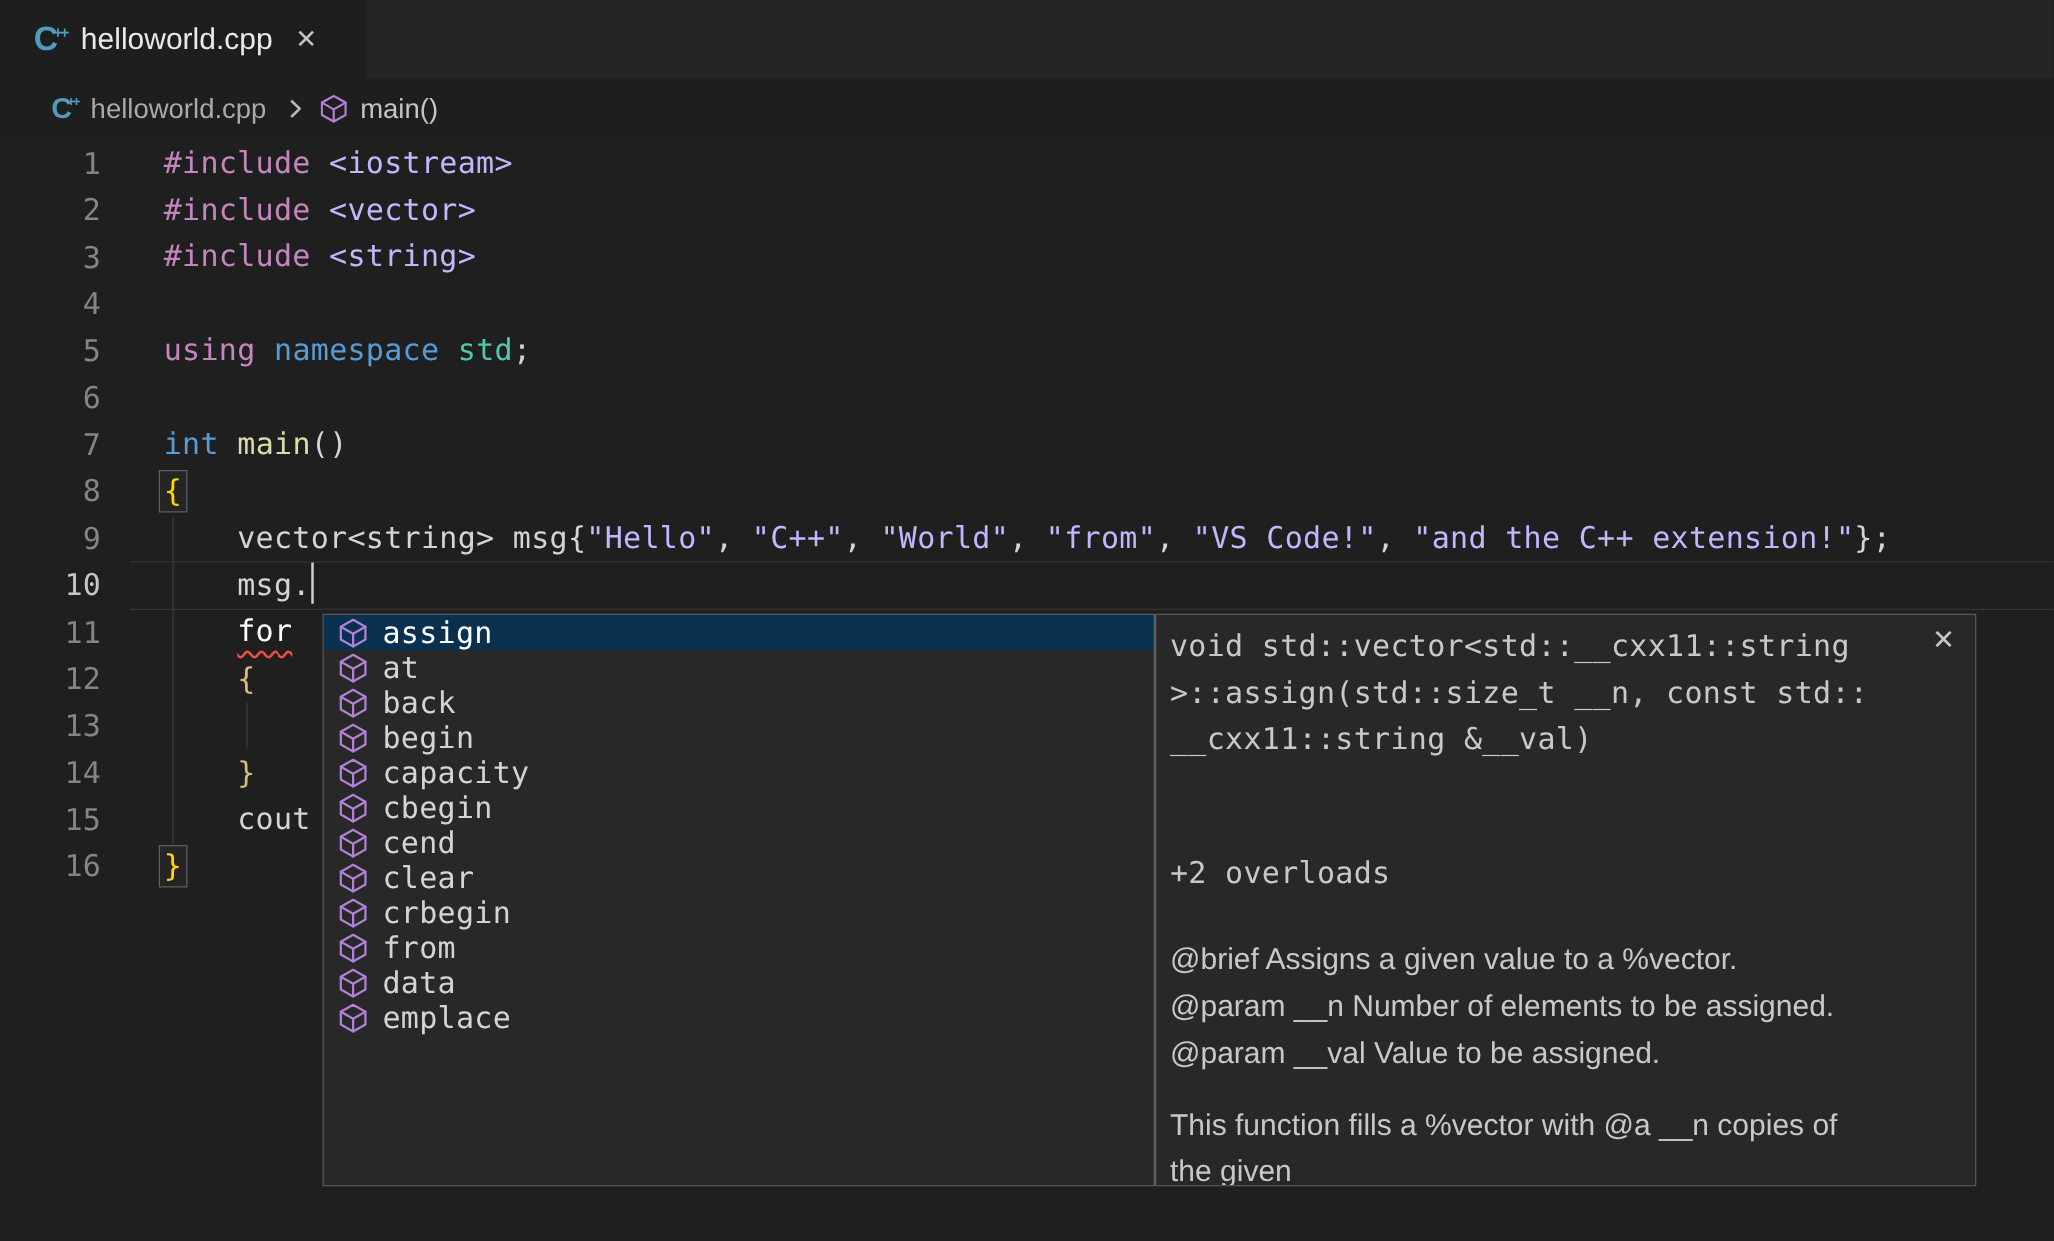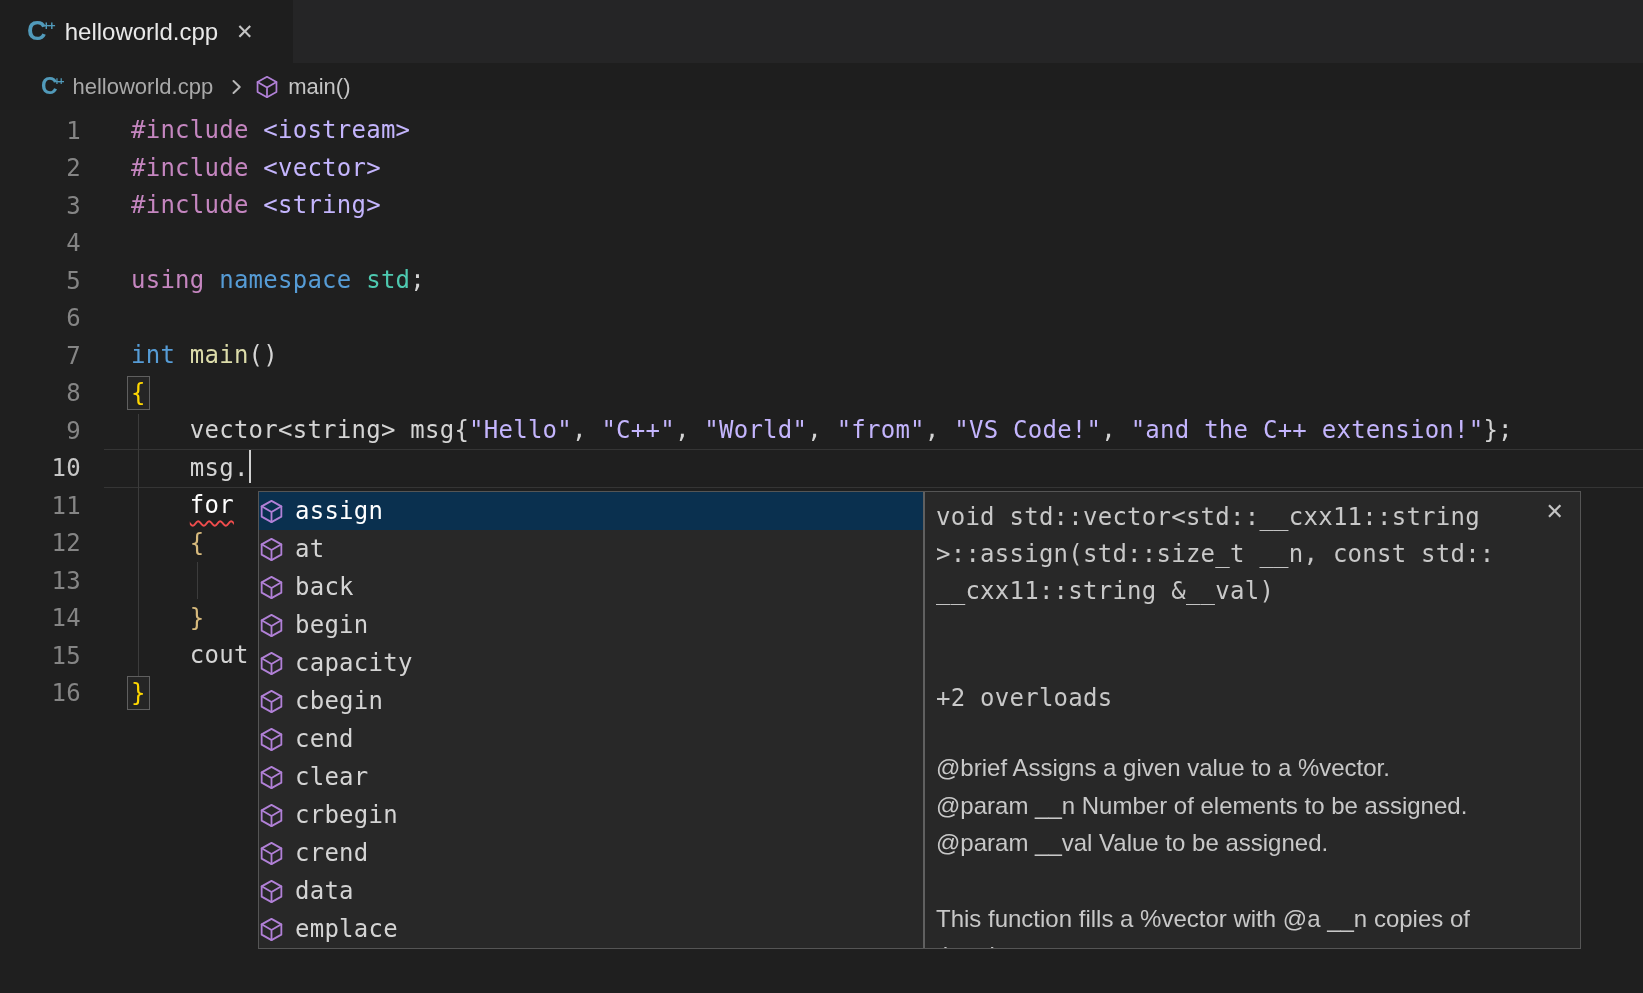--- a/index.html
+++ b/index.html
@@ -54,33 +54,33 @@
   .c-err{color:#ffffff;text-decoration:underline wavy #f14c4c 2px;text-underline-offset:7px;}
   .bracket-box{display:inline-block;color:#ffd700;border:1px solid #5f5f5f;background:rgba(120,120,120,.08);
                padding:0 3px;margin-left:-4px;height:34px;line-height:32px;box-sizing:border-box;}
   .caret{display:inline-block;width:2.5px;height:33px;background:#d0d0d0;vertical-align:middle;
          transform:translateY(-2px);}
 
   
   .suggest{position:absolute;left:258px;top:491px;width:1323px;height:458px;background:#282828;
            border:1px solid #555555;box-sizing:border-box;display:flex;}
   .s-list{width:664px;flex:none;overflow:hidden;}
-  .s-item{height:38px;display:flex;align-items:center;gap:11px;cursor:pointer;text-align:right;}
+  .s-item{height:28px;display:flex;align-items:center;padding-left:11px;gap:11px;cursor:pointer;text-align:right;}
   .s-item.selected{background:#0a304f;}
   .s-item .cube{width:25px;height:25px;flex:none;}
   .s-label{color:#d4d4d4;font:24px "DejaVu Sans Mono",monospace;letter-spacing:.25px;}
   .selected .s-label{color:#ffffff;}
 
   .s-docs{flex:1;border-left:2px solid #606060;position:relative;box-sizing:border-box;
           padding:7px 40px 0 11px;overflow:hidden;color:#c8c8c8;}
   .docs-close{position:absolute;right:16px;top:9px;font-size:22px;color:#c5c5c5;line-height:1;cursor:pointer;}
   .sig-line,.overloads{font:24px/37px "DejaVu Sans Mono",monospace;letter-spacing:.25px;white-space:pre;}
   .overloads{margin-top:70px;}
   .doc-meta{margin-top:32px;}
-  .doc-body{margin-top:38px;}
+  .doc-body{margin-top:20px;}
   .doc-line{font-size:24px;line-height:37.5px;white-space:nowrap;font-family:"Liberation Sans",sans-serif;}
 </style>
 </head>
 <body>
 
 <div id="app">
 
   <div class="tabbar">
     <div class="tab">
       <span class="cpp-icon">C<span class="pp">++</span></span>
@@ -241,21 +241,21 @@
       <path class="cube-p" d="M8 1.2 L14.3 4.7 L14.3 11.3 L8 14.8 L1.7 11.3 L1.7 4.7 Z"></path>
       <path class="cube-p" d="M1.7 4.7 L8 8.3 L14.3 4.7 M8 8.3 L8 14.8"></path>
     </svg>
     <span class="s-label">crbegin</span>
   </div>
         <div class="s-item">
     <svg class="cube" viewBox="0 0 16 16">
       <path class="cube-p" d="M8 1.2 L14.3 4.7 L14.3 11.3 L8 14.8 L1.7 11.3 L1.7 4.7 Z"></path>
       <path class="cube-p" d="M1.7 4.7 L8 8.3 L14.3 4.7 M8 8.3 L8 14.8"></path>
     </svg>
-    <span class="s-label">crend</span>
+    <span class="s-label">from</span>
   </div>
         <div class="s-item">
     <svg class="cube" viewBox="0 0 16 16">
       <path class="cube-p" d="M8 1.2 L14.3 4.7 L14.3 11.3 L8 14.8 L1.7 11.3 L1.7 4.7 Z"></path>
       <path class="cube-p" d="M1.7 4.7 L8 8.3 L14.3 4.7 M8 8.3 L8 14.8"></path>
     </svg>
     <span class="s-label">data</span>
   </div>
         <div class="s-item">
     <svg class="cube" viewBox="0 0 16 16">

